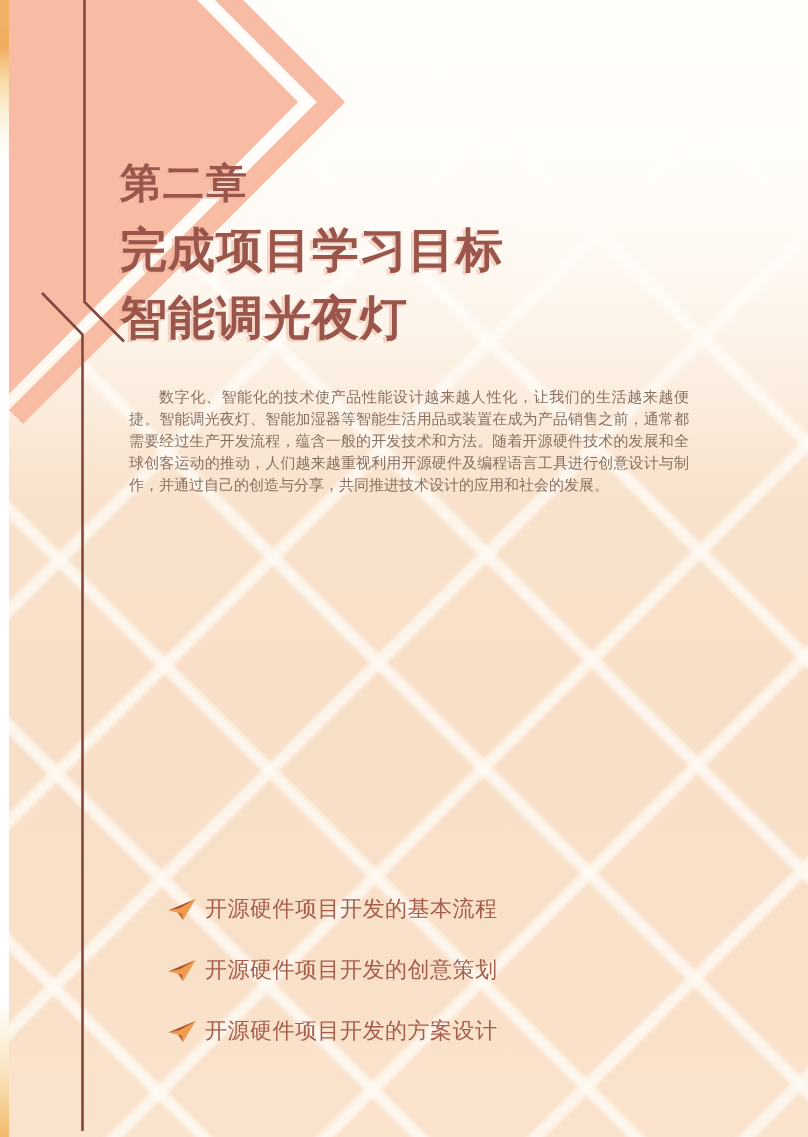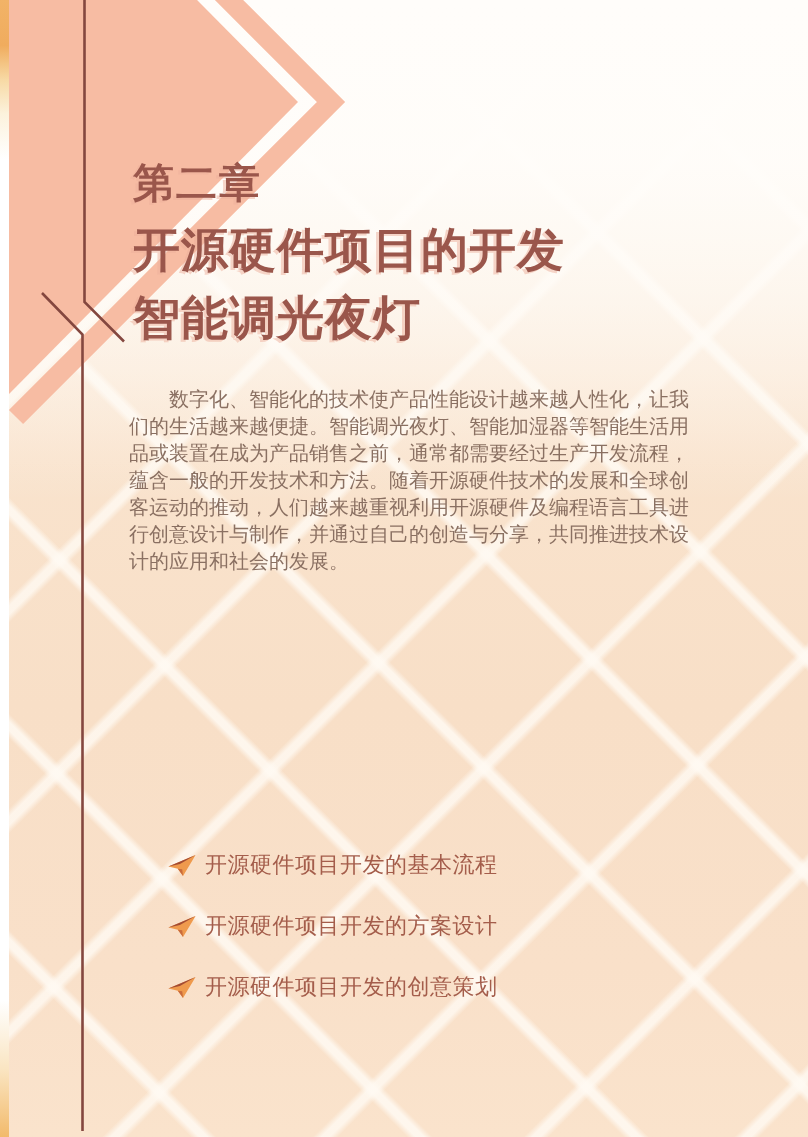--- a/index.html
+++ b/index.html
@@ -29,36 +29,36 @@
   }
   
   .edge-strip{
     position:absolute;left:0;top:0;width:9px;height:1137px;
     background:linear-gradient(180deg,
       #F2B367 0%, #F0AC5E 4%, #F7D9A4 7%, #FCF2DC 10%,
       #FFFFFF 14%, #FFFFFF 88%, #FAE5C2 94%, #F2BA6B 100%);
   }
   svg.deco{position:absolute;left:0;top:0;}
   .chapter{
-    position:absolute;left:133px;top:163px;width:620px;
+    position:absolute;left:120px;top:163px;width:620px;
     color:#9A564B;
     text-shadow:-3px 2px 0 rgba(238,176,156,.5);
     font-weight:900;
     line-height:1;
   }
   .chapter .num{font-size:41px;letter-spacing:2px;margin:0 0 22px 0;}
   .chapter .t1,.chapter .t2{font-size:47px;letter-spacing:1px;margin:0 0 21px 0;}
   .bodytext{
     position:absolute;left:129px;top:386px;width:560px;
     color:#8A7062;
-    font-size:20px;line-height:27px;
+    font-size:15px;line-height:22px;
     text-align:justify;
   }
   .bodytext p{margin:0;text-indent:2em;}
-  .toc{position:absolute;left:168px;top:851px;width:480px;}
+  .toc{position:absolute;left:168px;top:895px;width:480px;}
   .toc-item{display:flex;align-items:center;height:28px;margin-bottom:33px;}
   .toc-item .plane{width:28px;height:23px;margin-right:9px;flex:0 0 auto;}
   .toc-item .lbl{
     color:#A45D4B;font-size:22px;letter-spacing:.5px;white-space:nowrap;
   }
 </style>
 </head>
 <body>
 
 <div class="page">
@@ -67,21 +67,21 @@
     <polygon points="9,-190 298,102 9,394" fill="#F7BCA3"></polygon>
     <path d="M 214,-15 L 331,102 L 16,417" fill="none" stroke="#F7BCA3" stroke-width="20"></path>
     <path d="M 84.5,0 L 84.5,302 L 124,341.5" fill="none" stroke="#84473F" stroke-width="2.6"></path>
     <path d="M 42,293 L 82.5,334.5 L 82.5,1131" fill="none" stroke="#84473F" stroke-width="2.6"></path>
   </svg>
 
   <div class="edge-strip"></div>
 
   <div class="chapter">
     <div class="num">第二章</div>
-    <div class="t1">开源硬件项目的开发</div>
+    <div class="t1">完成项目学习目标</div>
     <div class="t2">智能调光夜灯</div>
   </div>
 
   <div class="bodytext">
     <p>数字化、智能化的技术使产品性能设计越来越人性化，让我们的生活越来越便捷。智能调光夜灯、智能加湿器等智能生活用品或装置在成为产品销售之前，通常都需要经过生产开发流程，蕴含一般的开发技术和方法。随着开源硬件技术的发展和全球创客运动的推动，人们越来越重视利用开源硬件及编程语言工具进行创意设计与制作，并通过自己的创造与分享，共同推进技术设计的应用和社会的发展。</p>
   </div>
 
   <div class="toc">
 
     <div class="toc-item">
@@ -92,26 +92,26 @@
       </svg>
       <span class="lbl">开源硬件项目开发的基本流程</span>
     </div>
 
     <div class="toc-item">
       <svg class="plane" viewBox="0 0 26 22">
         <polygon points="0,12 26,1 14,21 9,14" fill="#EF9A4D"></polygon>
         <polygon points="0,12 26,1 11,9.5" fill="#A34B33"></polygon>
         <polygon points="9,14 14,21 13.2,14.6" fill="#C96B3C"></polygon>
       </svg>
-      <span class="lbl">开源硬件项目开发的方案设计</span>
+      <span class="lbl">开源硬件项目开发的创意策划</span>
     </div>
 
     <div class="toc-item">
       <svg class="plane" viewBox="0 0 26 22">
         <polygon points="0,12 26,1 14,21 9,14" fill="#EF9A4D"></polygon>
         <polygon points="0,12 26,1 11,9.5" fill="#A34B33"></polygon>
         <polygon points="9,14 14,21 13.2,14.6" fill="#C96B3C"></polygon>
       </svg>
-      <span class="lbl">开源硬件项目开发的创意策划</span>
+      <span class="lbl">开源硬件项目开发的方案设计</span>
     </div>
 
   </div>
 </div>
 
 </body></html>

